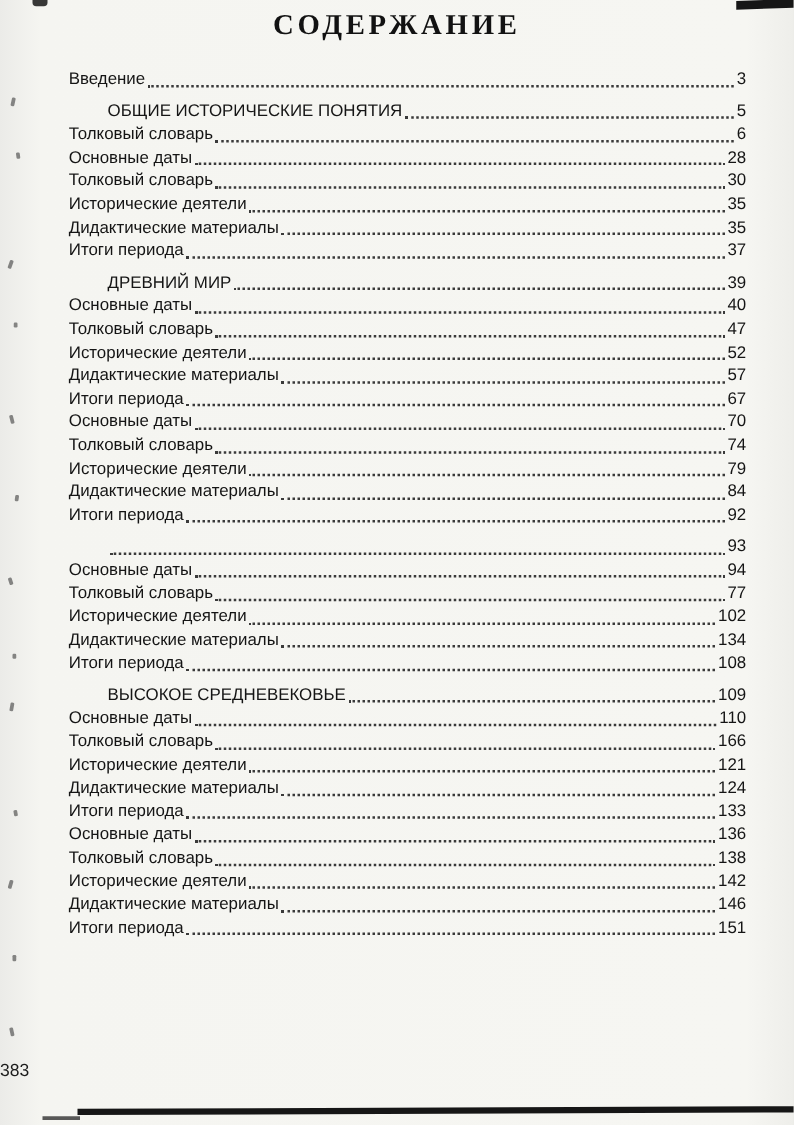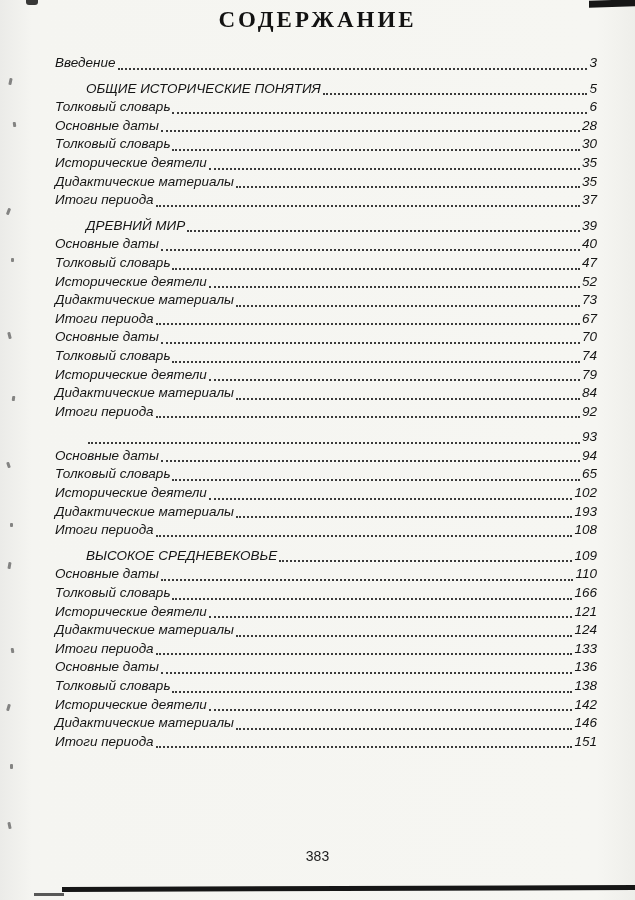--- a/index.html
+++ b/index.html
@@ -31,37 +31,36 @@
     top: 54px;
   }
   .toc-row {
     display: flex;
     align-items: flex-end;
     height: 18.6px;
     font-size: 13.5px;
     color: #151515;
     line-height: 18.6px;
     white-space: nowrap;
-    font-style: italic;
   }
   .toc-row.chapter { margin-top: 7px; margin-left: 46px; }
   .toc-row.sub .label { margin-left: 15px; }
   .toc-row .label { flex: 0 0 auto; }
   .dots {
     flex: 1 1 auto;
     margin: 0 2px 3px 2px;
     border-bottom: 2px dotted #3a3a3a;
     min-width: 12px;
   }
   .pagenum { flex: 0 0 auto; }
   .footer-num {
     position: absolute;
     left: 0; right: 0;
     top: 848px;
-    text-align: center;
+    text-align: left;
     font-size: 14px;
     color: #1c1c1c;
   }
   
   .artifact { position: absolute; background: #161616; }
   .a-top-left   { left: 26px; top: 0; width: 12px; height: 5px; border-radius: 0 0 3px 3px; opacity: .85; }
   .a-top-right  { right: 0; top: 0; width: 46px; height: 7px; transform: skewY(-2deg); }
   .a-bottom-line{ left: 62px; right: 0; top: 886px; height: 5px; transform: rotate(-0.2deg); }
   .a-bottom-left{ left: 34px; top: 893px; width: 30px; height: 3px; opacity: .7; }
   .tick { position: absolute; background: #4a4a4a; width: 3px; height: 7px; opacity: .65; border-radius: 1px; }
@@ -142,21 +141,21 @@
         <span class="pagenum">47</span>
       </div>
       <div class="toc-row sub">
         <span class="label">Исторические деятели</span>
         <span class="dots"></span>
         <span class="pagenum">52</span>
       </div>
       <div class="toc-row sub">
         <span class="label">Дидактические материалы</span>
         <span class="dots"></span>
-        <span class="pagenum">73</span>
+        <span class="pagenum">57</span>
       </div>
       <div class="toc-row sub">
         <span class="label">Итоги периода</span>
         <span class="dots"></span>
         <span class="pagenum">67</span>
       </div>
       <div class="toc-row sub">
         <span class="label">Основные даты</span>
         <span class="dots"></span>
         <span class="pagenum">70</span>
@@ -186,31 +185,31 @@
         <span class="pagenum">93</span>
       </div>
       <div class="toc-row sub">
         <span class="label">Основные даты</span>
         <span class="dots"></span>
         <span class="pagenum">94</span>
       </div>
       <div class="toc-row sub">
         <span class="label">Толковый словарь</span>
         <span class="dots"></span>
-        <span class="pagenum">65</span>
+        <span class="pagenum">77</span>
       </div>
       <div class="toc-row sub">
         <span class="label">Исторические деятели</span>
         <span class="dots"></span>
         <span class="pagenum">102</span>
       </div>
       <div class="toc-row sub">
         <span class="label">Дидактические материалы</span>
         <span class="dots"></span>
-        <span class="pagenum">193</span>
+        <span class="pagenum">134</span>
       </div>
       <div class="toc-row sub">
         <span class="label">Итоги периода</span>
         <span class="dots"></span>
         <span class="pagenum">108</span>
       </div>
       <div class="toc-row chapter">
         <span class="label">ВЫСОКОЕ СРЕДНЕВЕКОВЬЕ</span>
         <span class="dots"></span>
         <span class="pagenum">109</span>

